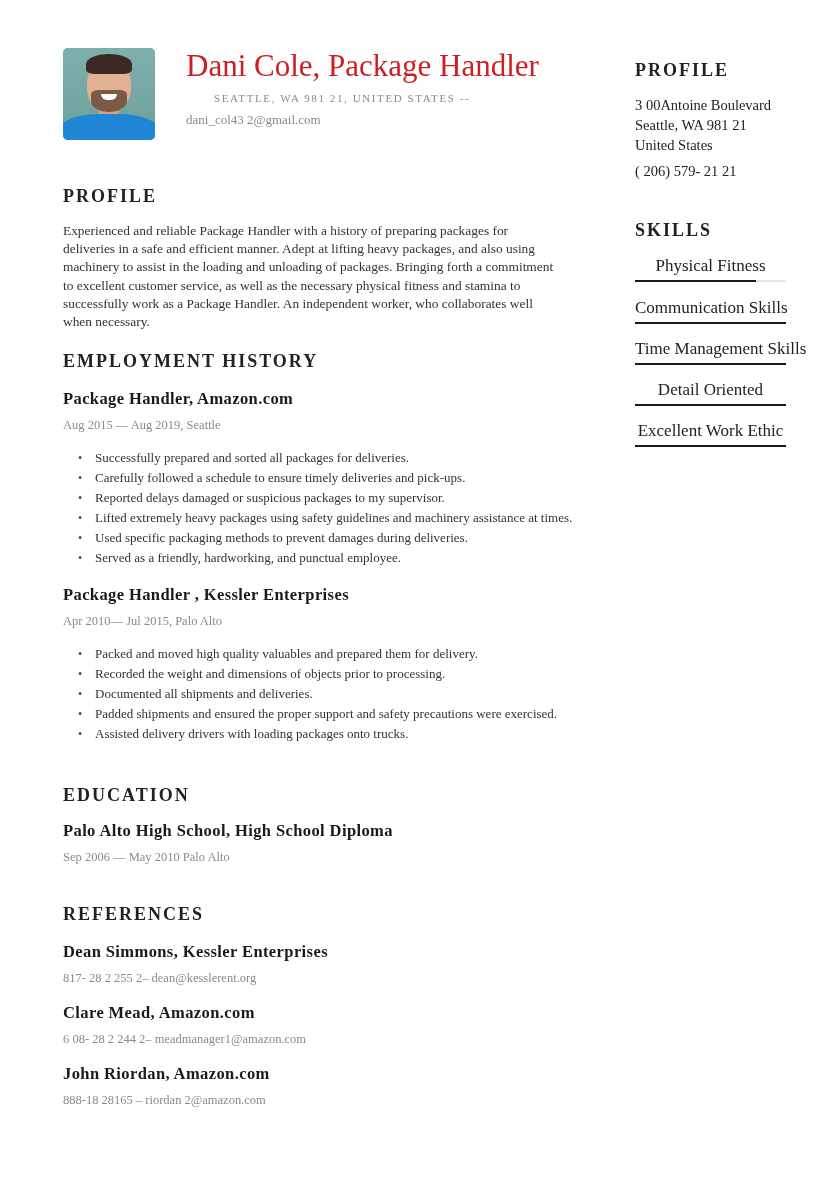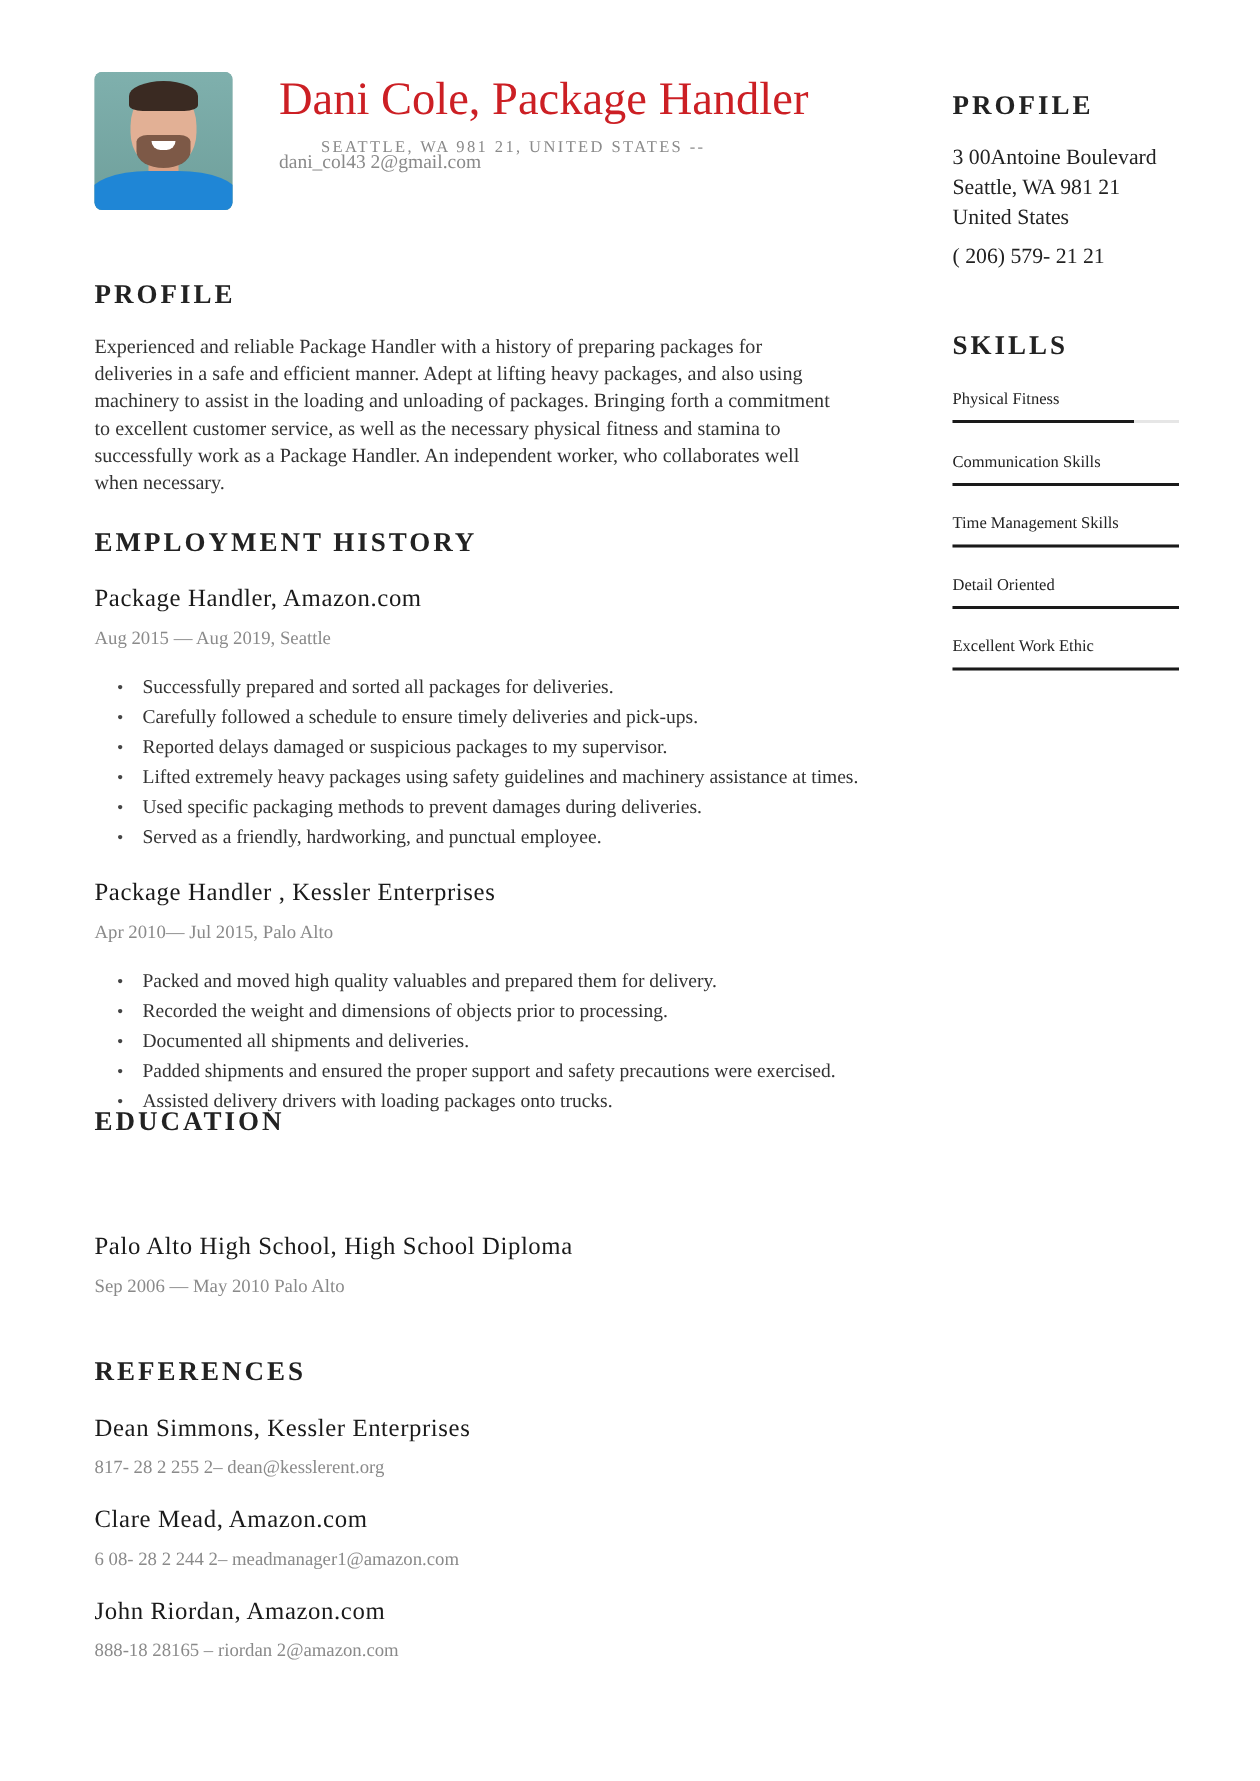--- a/index.html
+++ b/index.html
@@ -26,51 +26,51 @@
 
     .name {
       position: absolute; left: 186px; top: 48px;
       font-size: 31px; color: #cc1f24; font-weight: normal; white-space: nowrap;
     }
     .addr-line {
       position: absolute; left: 186px; top: 92px;
       font-size: 11px; letter-spacing: 1.6px; color: #8a8a8a; white-space: nowrap; margin-left: 28px;
     }
     .email-line {
-      position: absolute; left: 186px; top: 100px;
+      position: absolute; left: 186px; top: 112px;
       font-size: 13px; color: #8a8a8a; white-space: nowrap; font-family: Liberation Serif, serif;
     }
 
     .section-title {
       position: absolute; font-size: 18px; letter-spacing: 2px; color: #222; white-space: nowrap;
     }
     .profile-text {
       position: absolute; left: 63px; top: 222px; width: 500px;
       font-size: 13.4px; line-height: 18.2px; color: #333;
     }
     .job-title, .ref-name {
-      position: absolute; left: 63px; font-size: 16.5px; font-weight: normal; color: #1a1a1a;
+      position: absolute; left: 63px; font-size: 16.5px; font-weight: bold; color: #1a1a1a;
       letter-spacing: 0.4px; white-space: nowrap;
     }
     .meta {
       position: absolute; left: 63px; font-size: 12.5px; color: #8a8a8a; white-space: nowrap;
     }
     ul.bullets {
       position: absolute; left: 78px; list-style: none;
       font-size: 13px; color: #333;
     }
     ul.bullets li { position: relative; padding-left: 17px; height: 20px; line-height: 20px; white-space: nowrap; }
     ul.bullets li::before {
       content: "•"; position: absolute; left: 0; top: 0; color: #444; font-size: 12px;
     }
 
     
     .side-text { position: absolute; left: 635px; font-size: 14.5px; color: #222; white-space: nowrap; line-height: 20px; }
     .skill { position: absolute; left: 635px; width: 151px; }
-    .skill .label { font-size: 11px; color: #222; white-space: nowrap; display: block; height: 20px; line-height: 20px; }
+    .skill .label { font-size: 17px; color: #222; white-space: nowrap; display: block; height: 20px; line-height: 20px; text-align: center; }
     .skill .track { position: relative; margin-top: 4px; height: 2px; background: #e6e6e6; }
     .skill .fill { position: absolute; left: 0; top: 0; height: 2px; background: #1a1a1a; }
   </style>
 </head>
 <body>
 
 <div class="photo">
   <div class="bg"></div>
   <div class="neck"></div>
   <div class="shirt"></div>
@@ -106,21 +106,21 @@
   <div class="meta" style="top:614px;">Apr  2010— Jul  2015, Palo Alto</div>
   <ul class="bullets" style="top:644px;">
     <li>Packed and moved high quality valuables and prepared them for delivery.</li>
     <li>Recorded the weight and dimensions of objects prior to processing.</li>
     <li>Documented all shipments and deliveries.</li>
     <li>Padded shipments and ensured the proper support and safety precautions were exercised.</li>
     <li>Assisted delivery drivers with loading packages onto trucks.</li>
   </ul>
 </div>
 
-<h2 class="section-title" style="left:63px; top:737px;text-align:right;">EDUCATION</h2>
+<h2 class="section-title" style="left:63px; top:785px;text-align:right;">EDUCATION</h2>
 <div>
   <h3 class="job-title" style="top:821px;">Palo Alto High School, High School Diploma</h3>
   <div class="meta" style="top:850px;">Sep  2006 — May  2010 Palo Alto</div>
 </div>
 
 <h2 class="section-title" style="left:63px; top:904px;">REFERENCES</h2>
 <div>
   <h3 class="ref-name" style="top:942px;">Dean Simmons, Kessler Enterprises</h3>
   <div class="meta" style="top:971px;">817- 28 2 255 2– dean@kesslerent.org</div>
 </div>

